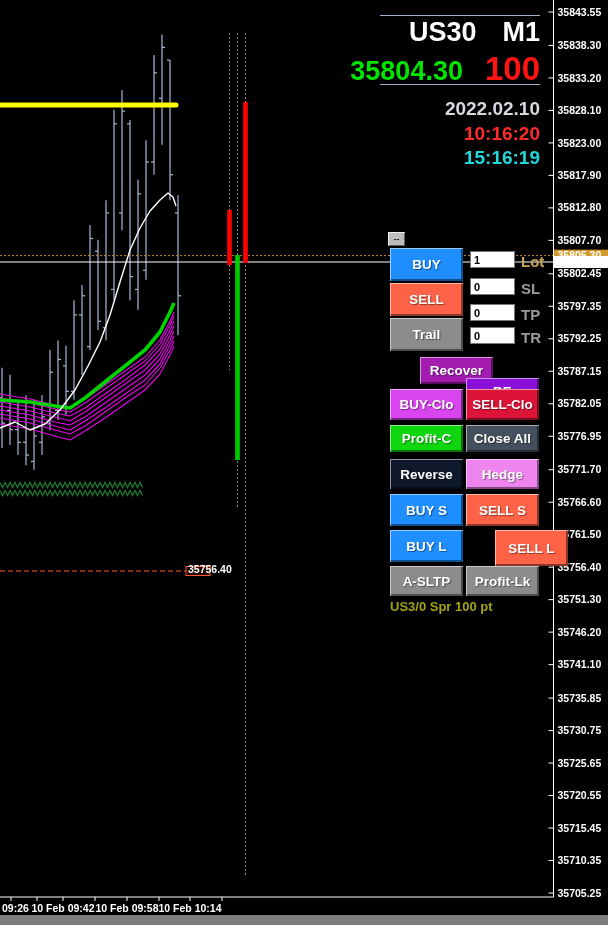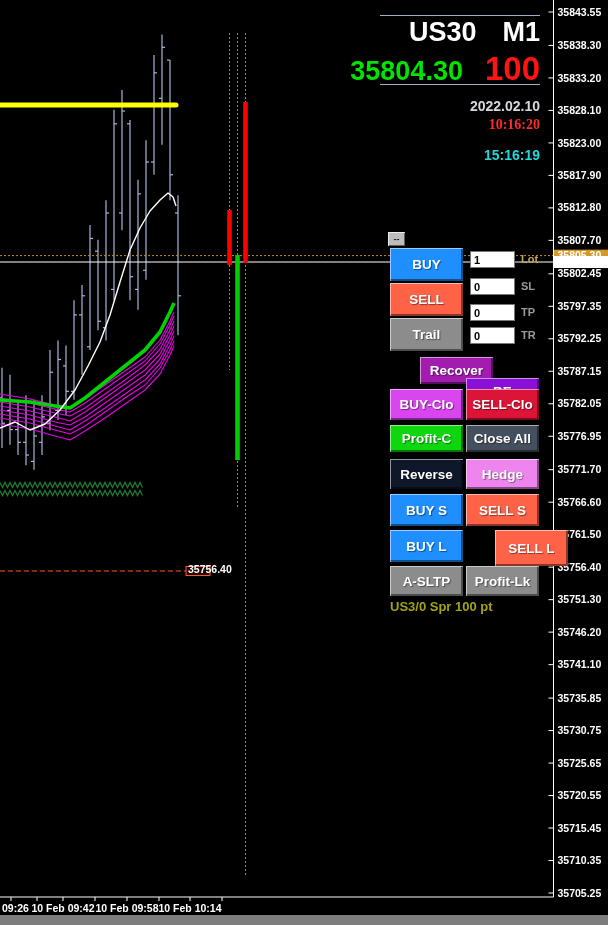--- a/index.html
+++ b/index.html
@@ -8,36 +8,36 @@
   #chart{position:absolute;left:0;top:0;}
   svg text{font-family:"Liberation Sans",sans-serif;font-weight:700;fill:#fff;font-size:10.5px;}
 
   
   .hdr-sep{position:absolute;height:1px;background:#9fb0c8;}
   .hdr-row{position:absolute;right:68px;display:flex;align-items:baseline;white-space:pre;}
   .hdr-symbol{font-size:27px;font-weight:700;color:#fff;}
   .hdr-tf{font-size:27px;font-weight:700;color:#fff;margin-left:26px;}
   .hdr-price{font-size:27px;font-weight:700;color:#00e400;}
   .hdr-spread{font-size:33px;font-weight:700;color:#ff1414;margin-left:22px;}
-  .hdr-small{position:absolute;right:68px;font-size:14px;font-weight:700;}
+  .hdr-small{position:absolute;right:68px;font-size:19px;font-weight:700;}
   .c-date{color:#d8d8e0;} .c-stime{color:#ff2a2a;} .c-ltime{color:#22d8d8;}
 
   
   .pbtn{position:absolute;display:flex;align-items:center;justify-content:center;
         color:#fff;font-weight:700;font-size:13.5px;cursor:pointer;
         text-shadow:1px 1px 1px rgba(0,0,0,.45);
         box-shadow:inset 1px 1px 0 rgba(255,255,255,.55), inset -2px -2px 0 rgba(0,0,0,.45);}
   .w-l{left:390px;width:73px;} .w-r{left:466px;width:73px;}
   .bg-buy{background:#1f8fff;} .bg-sell{background:#ff6347;} .bg-gray{background:#8c8c8c;}
   .bg-recover{background:#a21caf;margin-left:30px;} .bg-be{background:#8a10d8;}
   .bg-buyclo{background:#d946ef;} .bg-sellclo{background:#dc1438;}
   .bg-profitc{background:#0fd60f;} .bg-closeall{background:#45505e;} .bg-rev{background:#0f172a;} .bg-hedge{background:#ee85ee;}
   .pinput{position:absolute;left:470px;width:40px;height:15px;background:#fff;border:1px solid #777;
           font-family:"Liberation Sans",sans-serif;font-size:11px;font-weight:700;color:#000;padding:0 0 0 3px;}
-  .plabel{position:absolute;left:521px;font-size:11px;font-weight:700;color:#9a9a9a;}
+  .plabel{position:absolute;left:521px;font-size:15px;font-weight:700;color:#9a9a9a;}
   .lot-label{color:#c8a35a;}
   #panel-min{position:absolute;left:388px;top:232px;width:17px;height:14px;background:#bdbdbd;
              color:#222;font-size:9px;font-weight:700;display:flex;align-items:center;justify-content:center;
              box-shadow:inset 1px 1px 0 rgba(255,255,255,.7), inset -1px -1px 0 rgba(0,0,0,.5);cursor:pointer;}
   #spread-info{position:absolute;left:390px;top:599px;font-size:13px;font-weight:700;color:#a2a214;}
 
   #bottom-strip{position:absolute;left:0;bottom:0;width:608px;height:10px;background:#7d7d7d;}
 </style>
 </head>
 <body>
@@ -219,21 +219,21 @@
     <div class="hdr-row" style="top:17px;">
       <span class="hdr-symbol">US30</span>
       <span class="hdr-tf">M1</span>
     </div>
     <div class="hdr-row" style="top:50px;">
       <span class="hdr-price">35804.30</span>
       <span class="hdr-spread">100</span>
     </div>
     <div class="hdr-sep" style="left:380px;top:84px;width:160px;"></div>
     <div class="hdr-small c-date" style="top:98px;">2022.02.10</div>
-    <div class="hdr-small c-stime" style="top:117px;font-family:Liberation Serif, serif;">10:16:20</div>
+    <div class="hdr-small c-stime" style="top:123px;">10:16:20</div>
     <div class="hdr-small c-ltime" style="top:147px;">15:16:19</div>
   </div>
 
   <div>
     <div id="panel-min">--</div>
 
     <div class="pbtn w-l bg-buy" style="top:248px;height:33px;">BUY</div>
     <div class="pbtn w-l bg-sell" style="top:283px;height:33px;">SELL</div>
     <div class="pbtn w-l bg-gray" style="top:318px;height:33px;">Trail</div>
 

